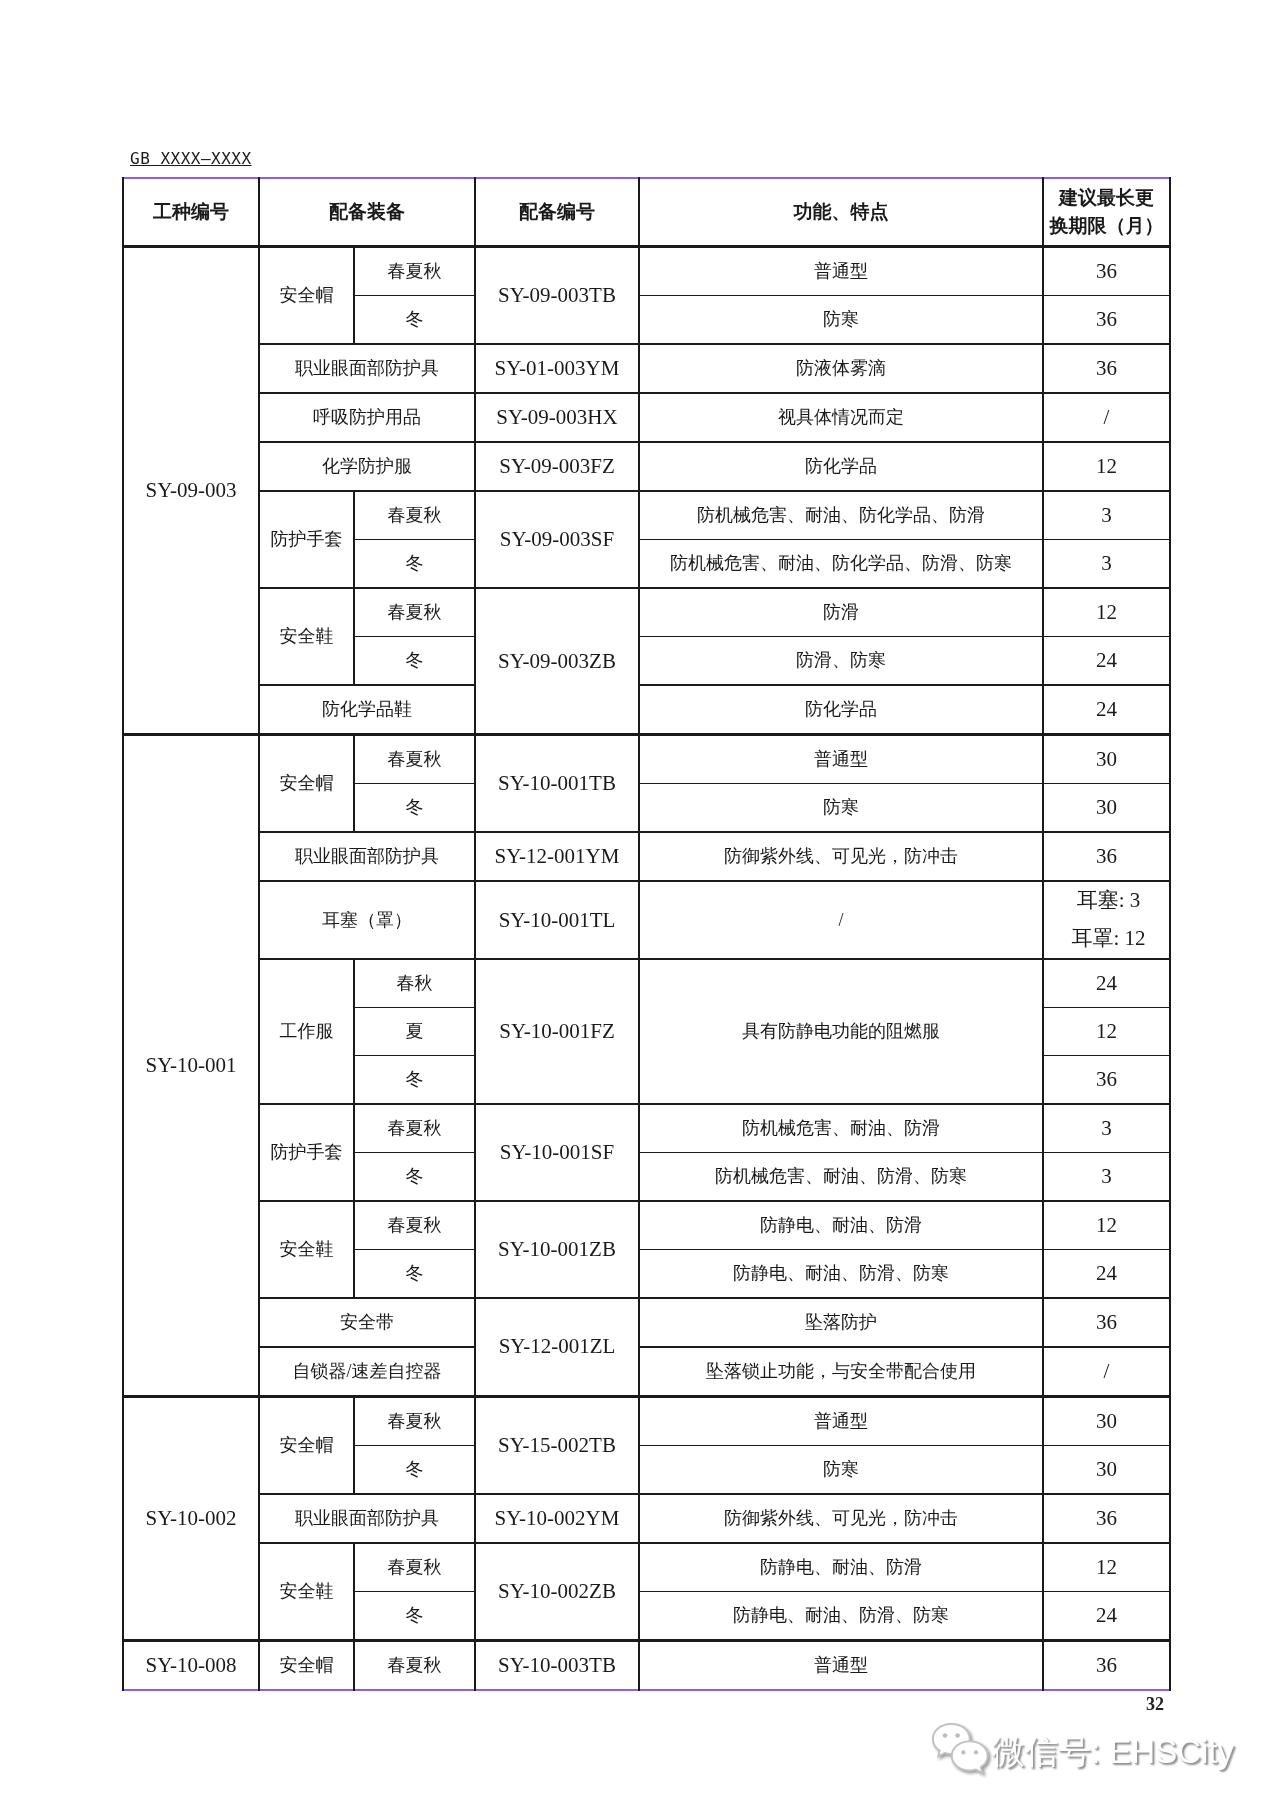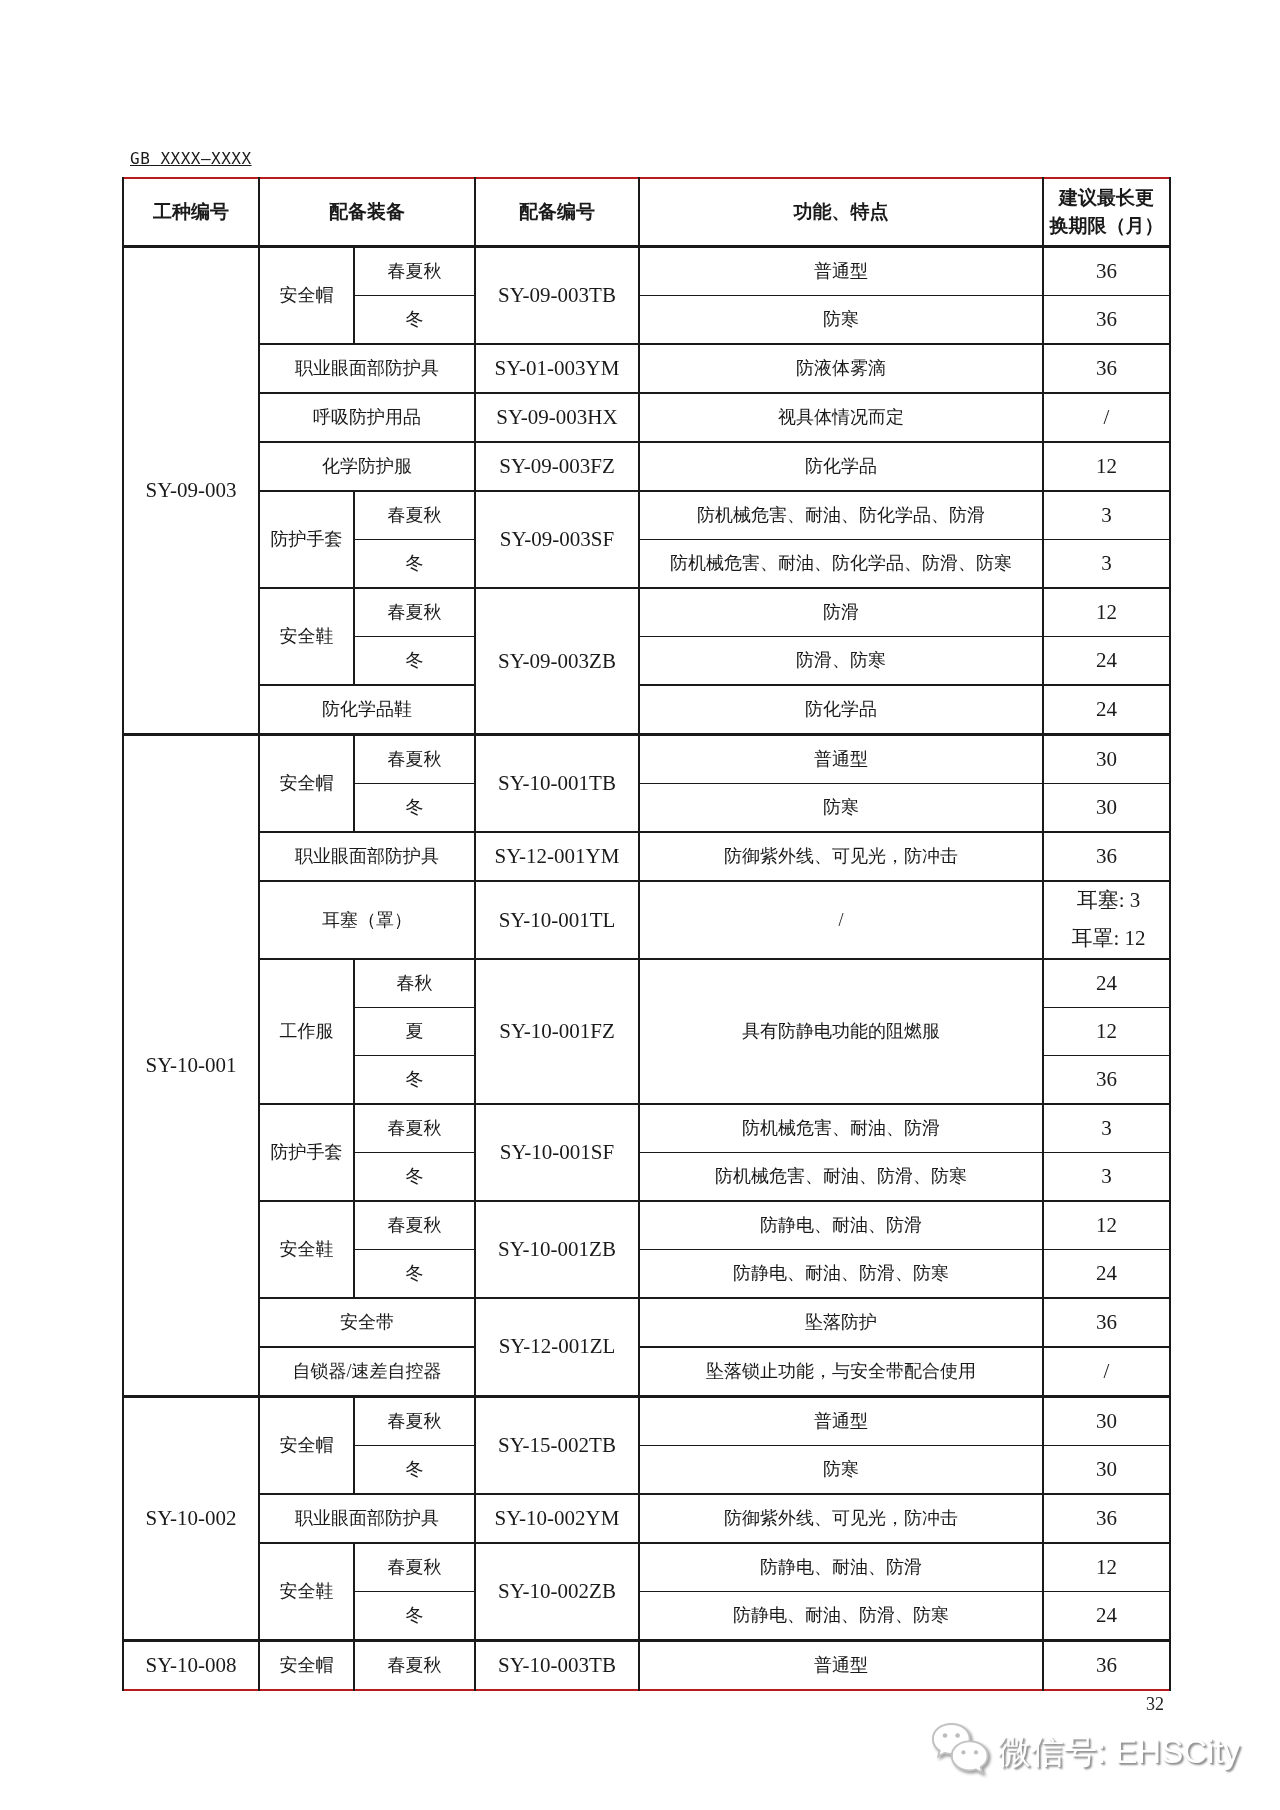--- a/index.html
+++ b/index.html
@@ -8,21 +8,21 @@
     font-family:"Liberation Serif","DejaVu Serif",serif;color:#111;
   }
   .doc-code{
     position:absolute;left:130px;top:149px;
     font-family:"DejaVu Sans Mono","Liberation Mono",monospace;
     font-size:16px;letter-spacing:0.5px;color:#1a1a1a;text-decoration:underline;
   }
   table.ppe{
     position:absolute;left:122px;top:177px;width:1047px;
     border-collapse:collapse;table-layout:fixed;
-    border:2px solid #b91c1c;
+    border:2px solid #8b5cf6;
     padding-left:16px;
   }
   table.ppe th, table.ppe td{
     border-left:2px solid #1a1a1a;border-right:2px solid #1a1a1a;
     padding:0 4px;text-align:center;vertical-align:middle;
     white-space:pre-line;overflow:hidden;color:#1a1a1a;
   }
   thead th{
     font-weight:bold;font-size:19px;height:66px;line-height:1.45;
     border-bottom:3px solid #1a1a1a;
@@ -31,31 +31,31 @@
   tr.section > td{border-top:3px solid #1a1a1a;}
   tr.group   > td{border-top:2px solid #1a1a1a;}
   tr.sub     > td{border-top:1px solid #1a1a1a;}
   tr.tall    > td{height:62px;}
   td.left{text-align:left;padding-left:12px;}
   td.code, td.months, td.job-code{font-size:21px;}
   td.months.left{padding-left:8px;line-height:1.8;}
   .page-number{
     position:absolute;left:1146px;top:1694px;font-size:18px;color:#222;
     font-family:"Liberation Serif","DejaVu Serif",serif;
+    font-weight:bold;
   }
   .footer{
     position:absolute;left:930px;top:1712px;width:330px;height:80px;
     display:flex;align-items:center;
   }
   .wechat-icon{
     width:62px;height:64px;flex:0 0 auto;
     filter:drop-shadow(2px 2px 1.5px #9a9a9a);
   }
   .wechat-text{
-    margin-left:6px;
     font-family:"Liberation Sans","DejaVu Sans",sans-serif;
     font-size:33px;font-weight:400;color:#ffffff;white-space:nowrap;
     text-shadow:2px 2px 2px #8d8d8d, 1px 1px 1px #b5b5b5;
   }
 </style>
 </head>
 <body>
 
 <div class="page">
 

